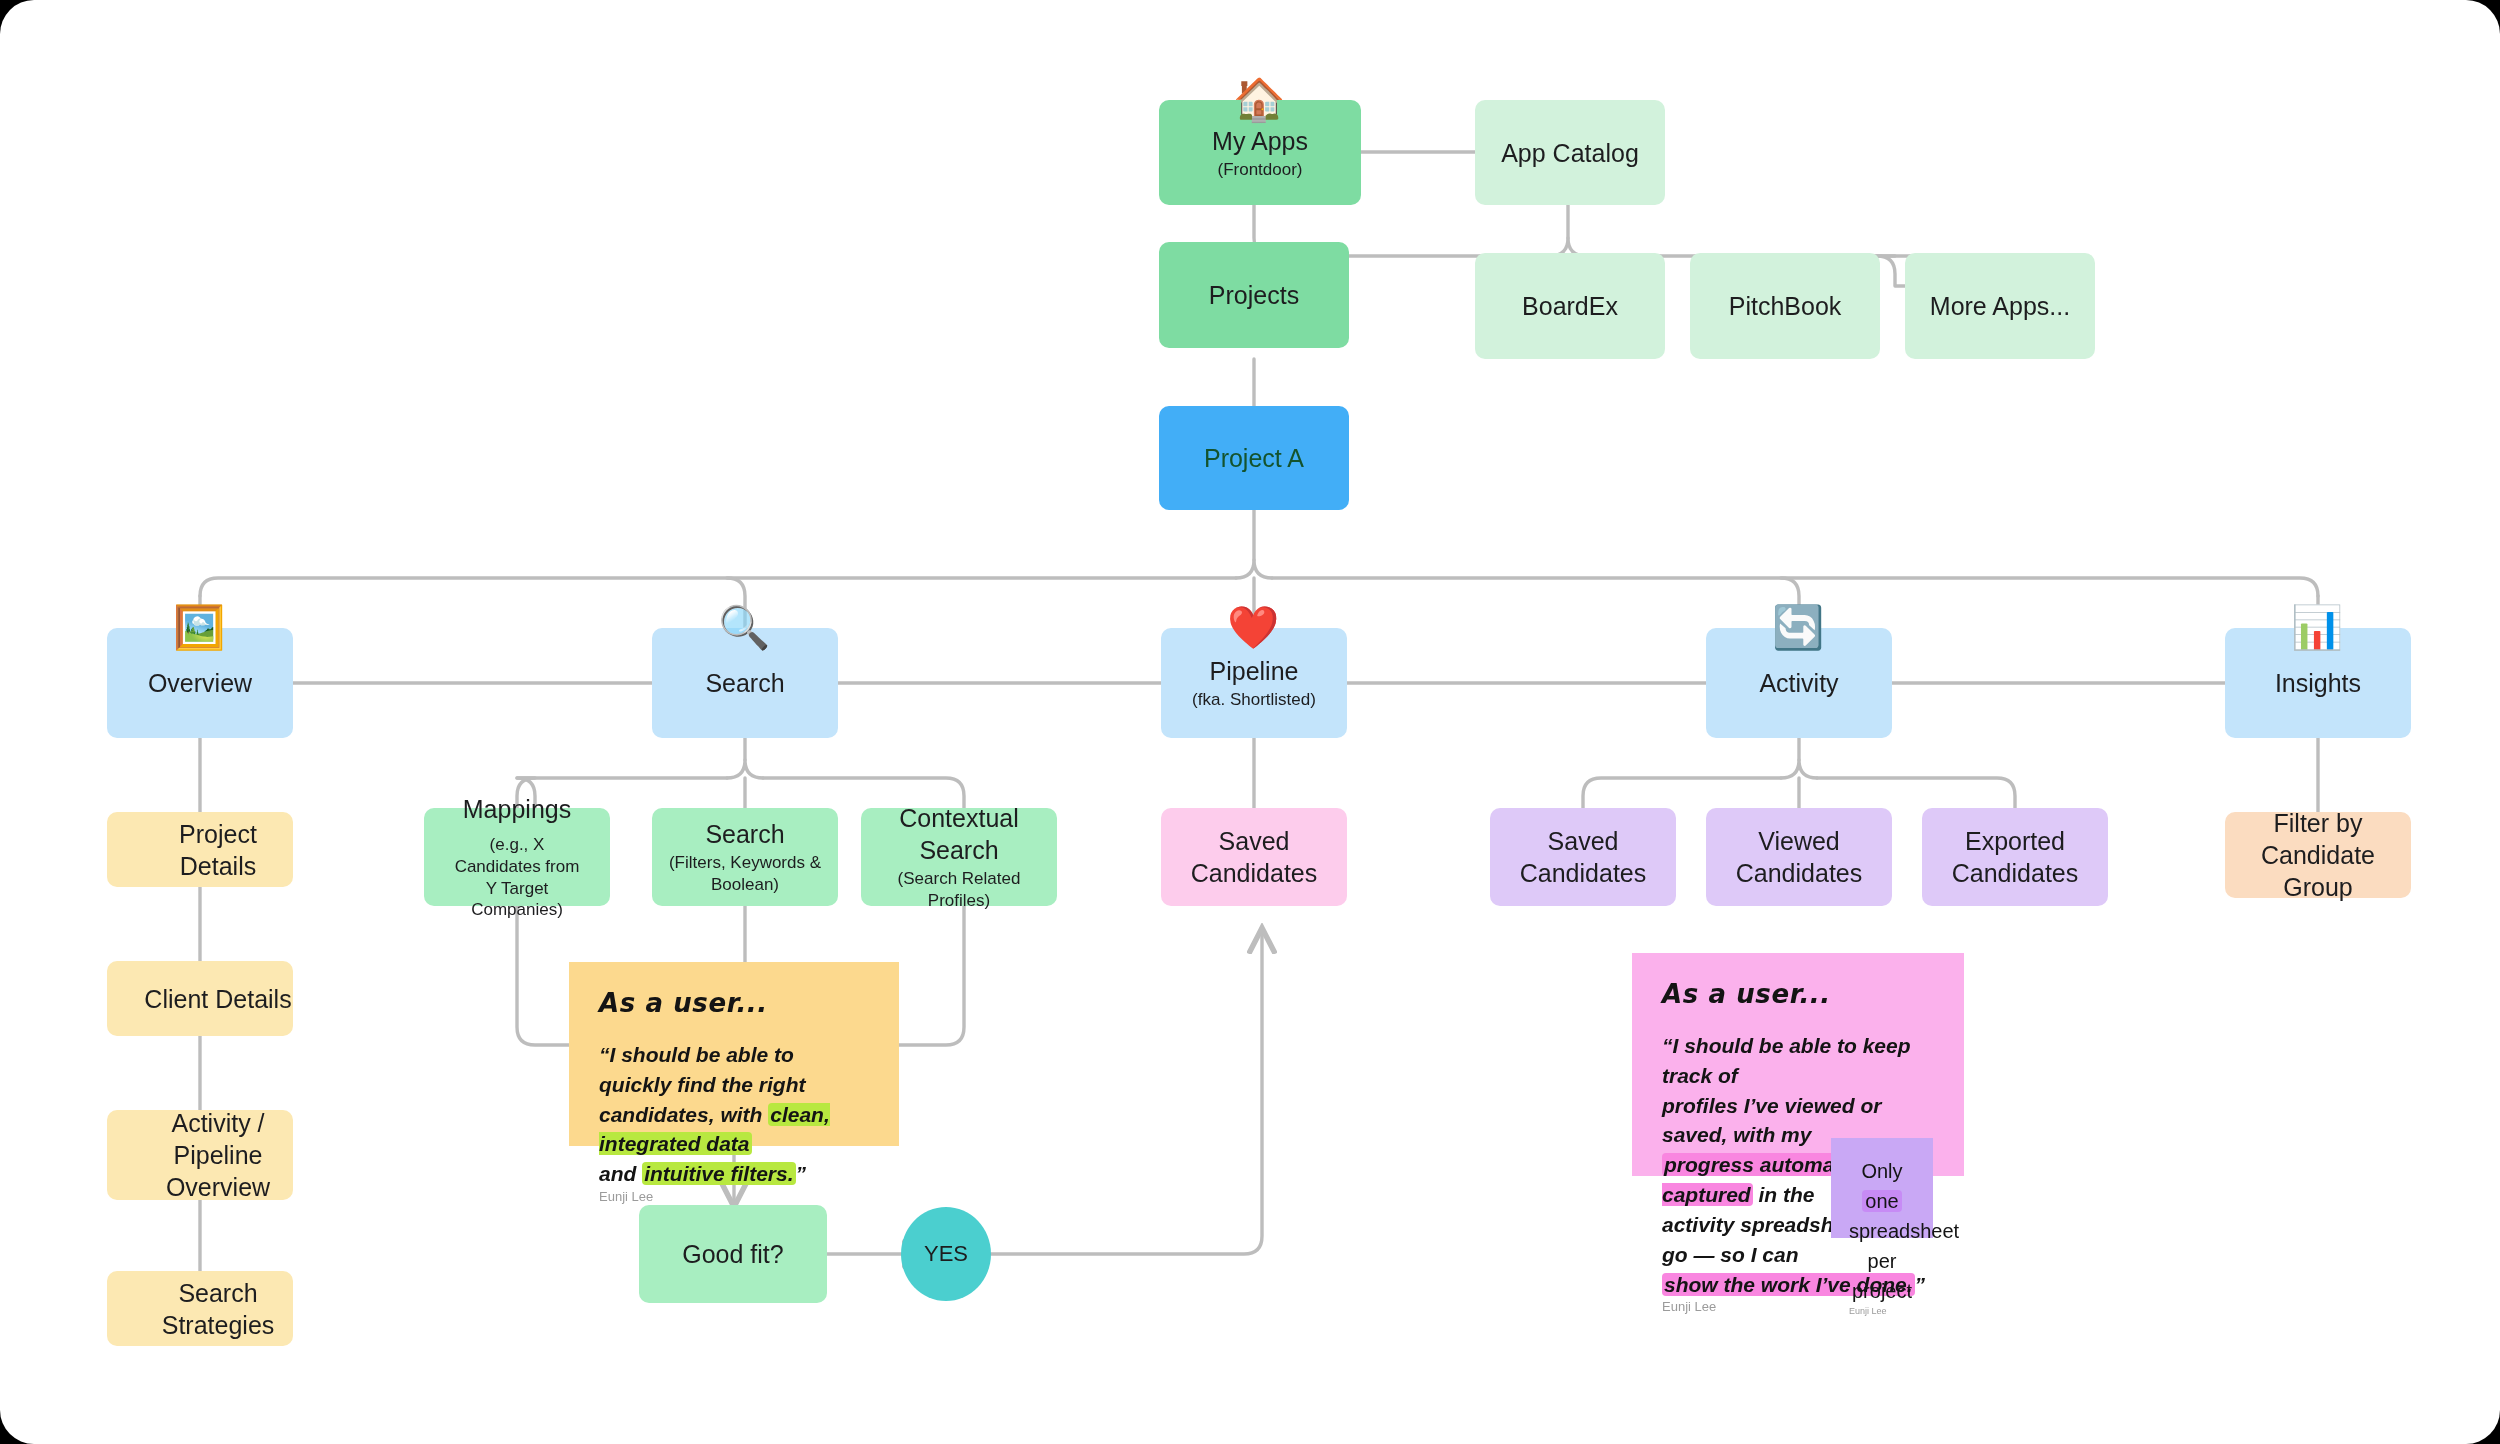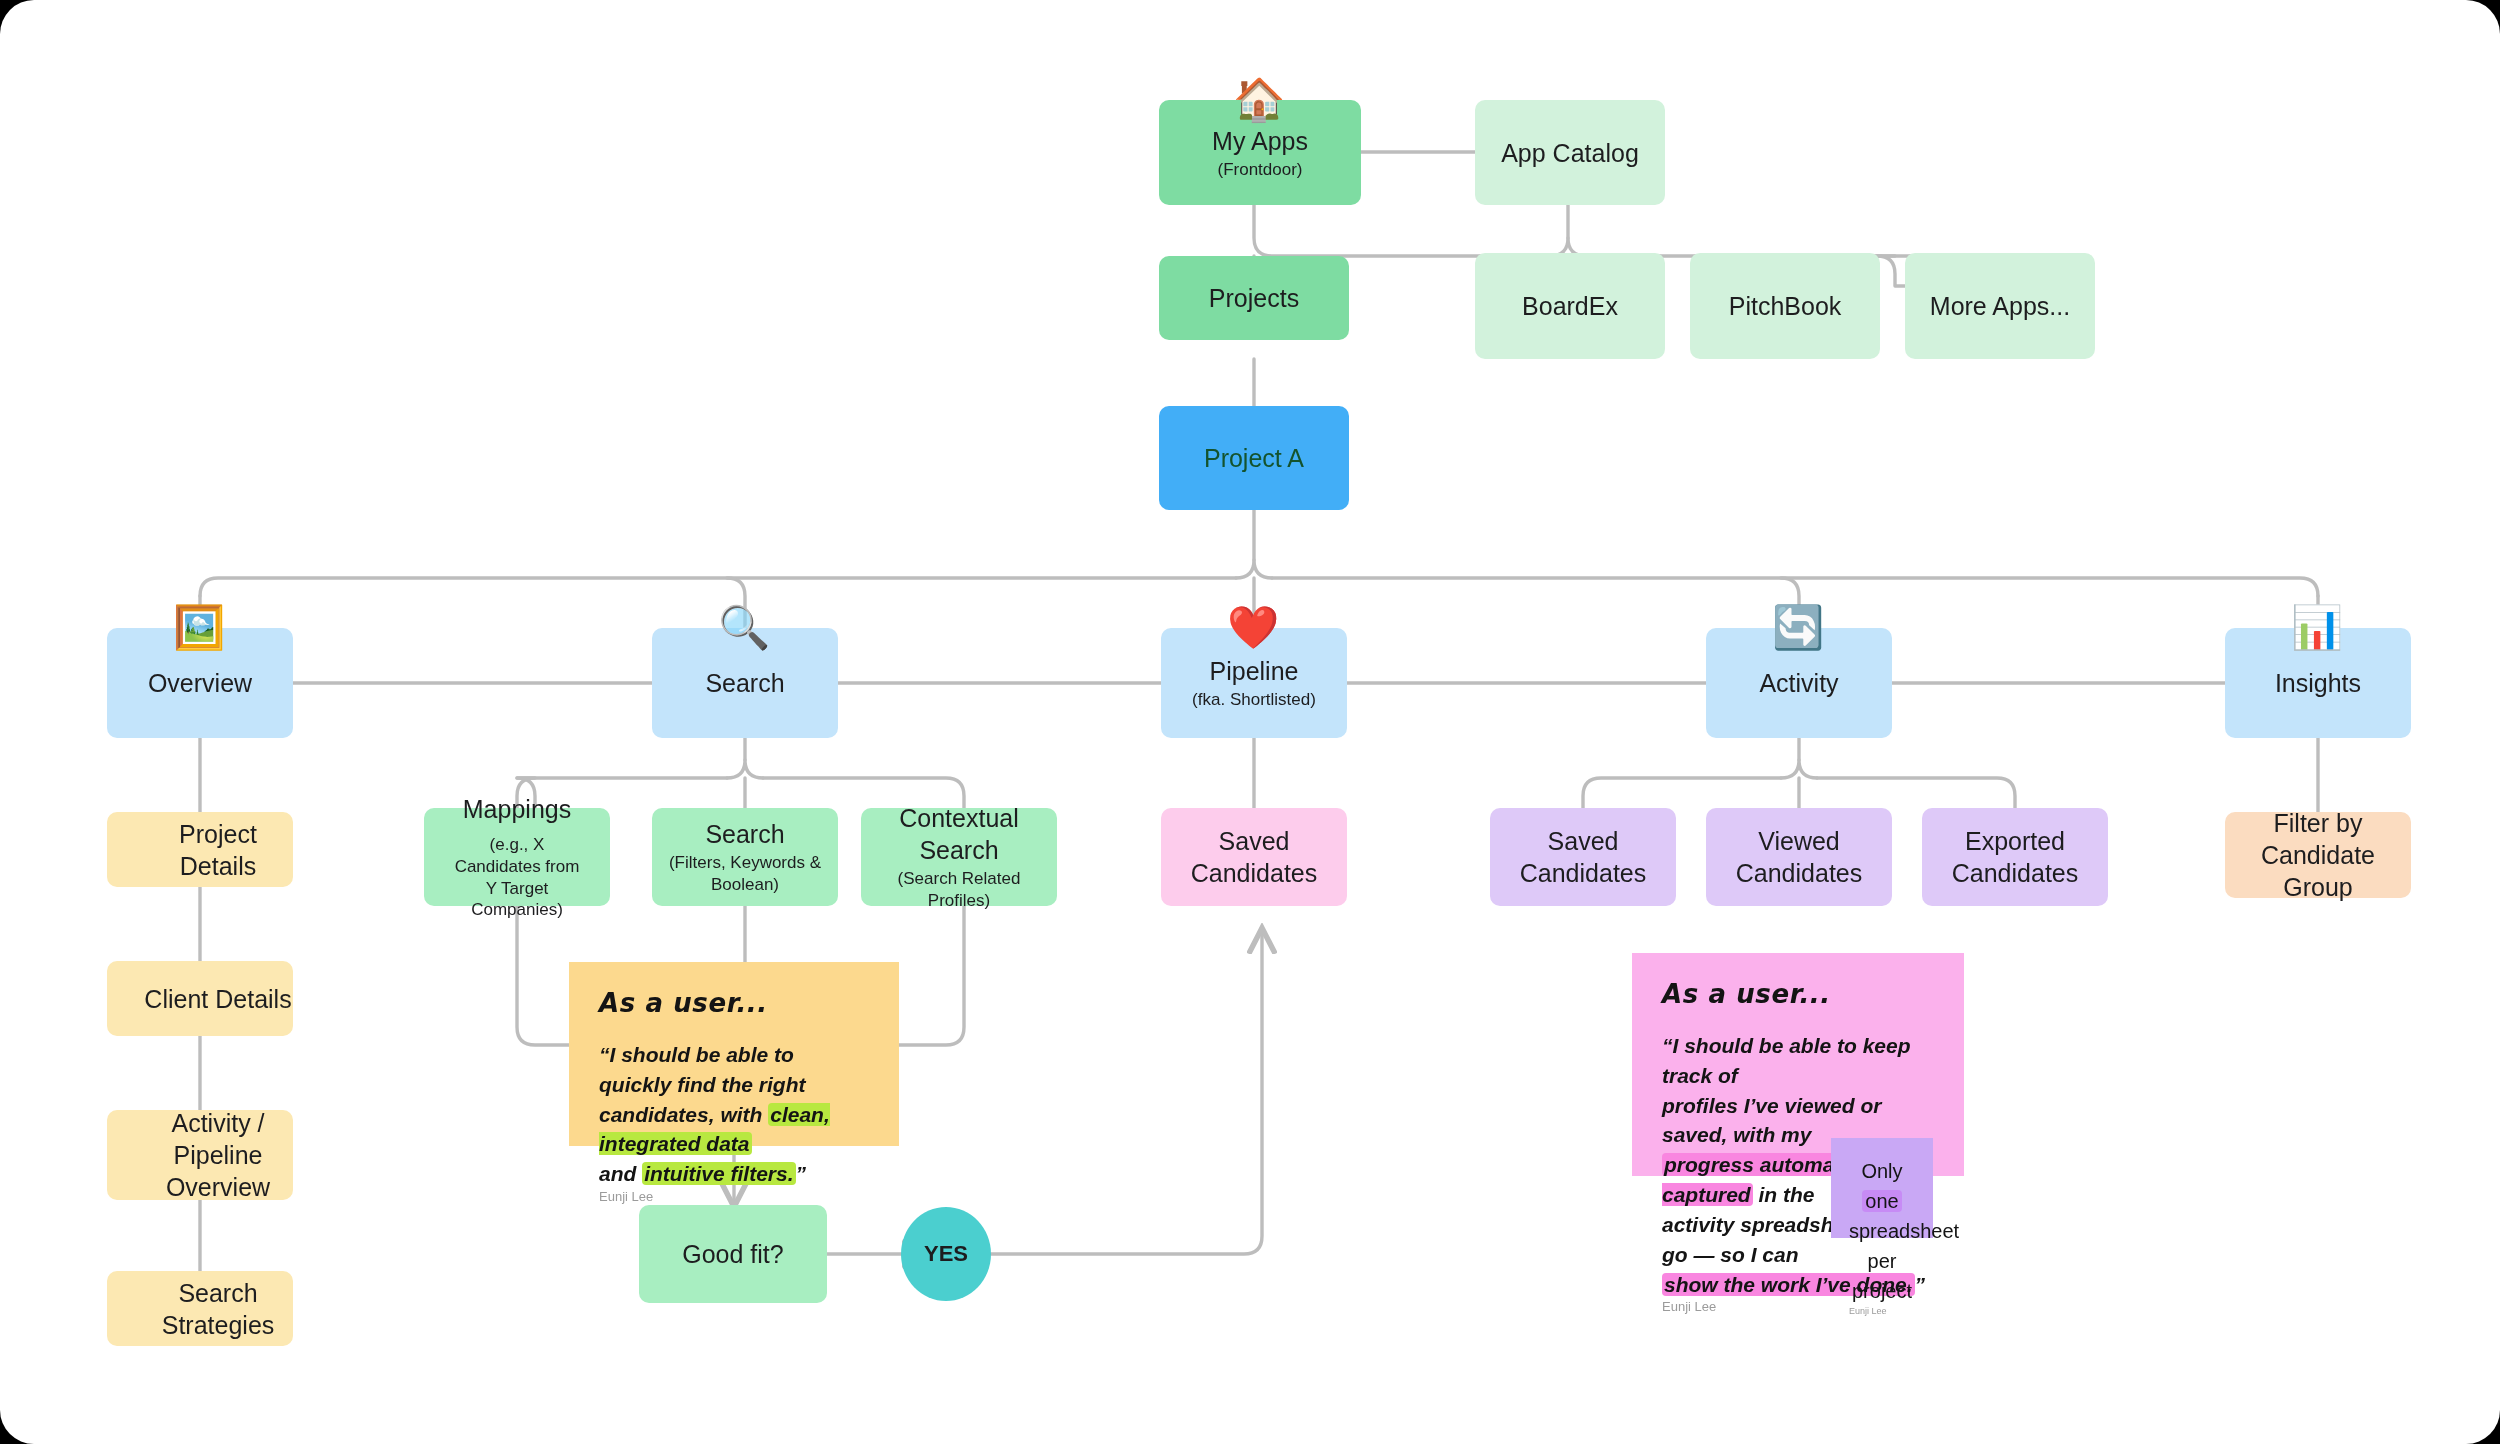--- a/index.html
+++ b/index.html
@@ -183,21 +183,21 @@
   <div class="node green-dark" style="left:1159px; top:100px; width:202px; height:105px;">
     <span class="emoji">🏠</span>
     <span class="t1">My Apps</span>
     <span class="t2">(Frontdoor)</span>
   </div>
 
   <div class="node green-light" style="left:1475px; top:100px; width:190px; height:105px;">
     <span class="t1">App Catalog</span>
   </div>
 
-  <div class="node green-dark" style="left:1159px; top:256px; width:190px; height:84px;">
+  <div class="node green-dark" style="left:1159px; top:242px; width:190px; height:106px;">
     <span class="t1">Projects</span>
   </div>
 
   <div class="node green-light" style="left:1475px; top:253px; width:190px; height:106px;">
     <span class="t1">BoardEx</span>
   </div>
 
   <div class="node green-light" style="left:1690px; top:253px; width:190px; height:106px;">
     <span class="t1">PitchBook</span>
   </div>
@@ -292,21 +292,21 @@
 
   <div class="node orange two-line" style="left:2225px; top:812px; width:186px; height:86px;">
     <span class="t1">Filter by
 Candidate Group</span>
   </div>
 
   <div class="node green-mid" style="left:639px; top:1205px; width:188px; height:98px;">
     <span class="t1">Good fit?</span>
   </div>
 
-  <div class="node teal-circle" style="left:901px; top:1207px; width:90px; height:94px;font-weight:bold;">
+  <div class="node teal-circle" style="left:901px; top:1207px; width:90px; height:94px;">
     <span class="t1" style="font-size:22px;">YES</span>
   </div>
 
   <div class="sticky yellow-note" style="left:569px; top:962px; width:330px; height:184px;">
     <div class="hdr">As a user...</div>
     <div class="body">
       <span>“I should be able to quickly find the right</span><br>
       <span>candidates, with </span><span class="hl-green">clean, integrated data</span><br>
       <span>and </span><span class="hl-green">intuitive filters.</span><span>”</span>
     </div>

